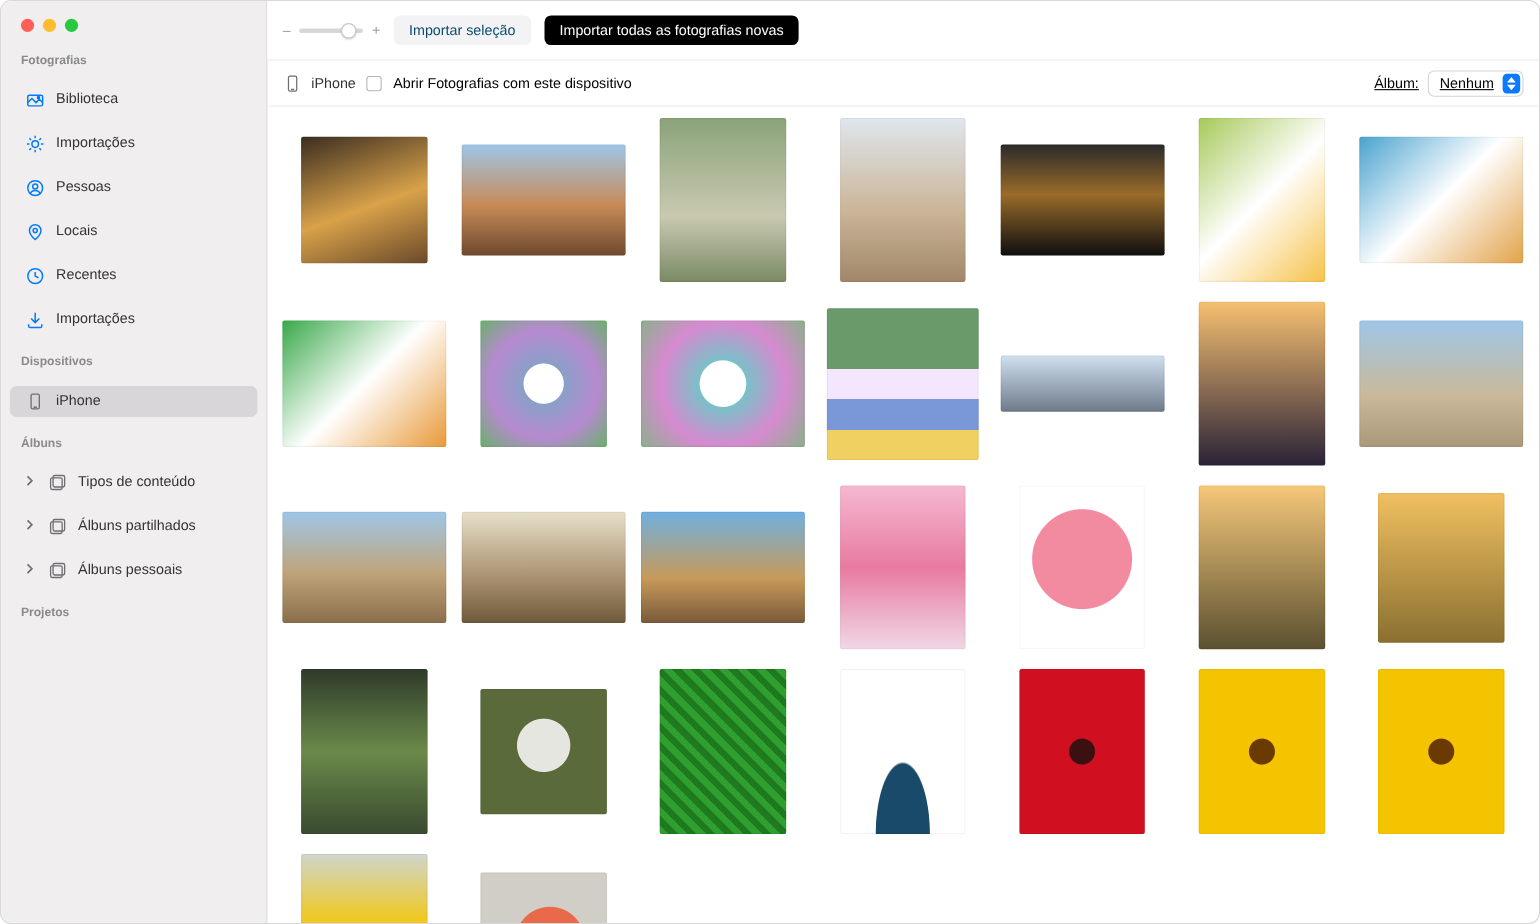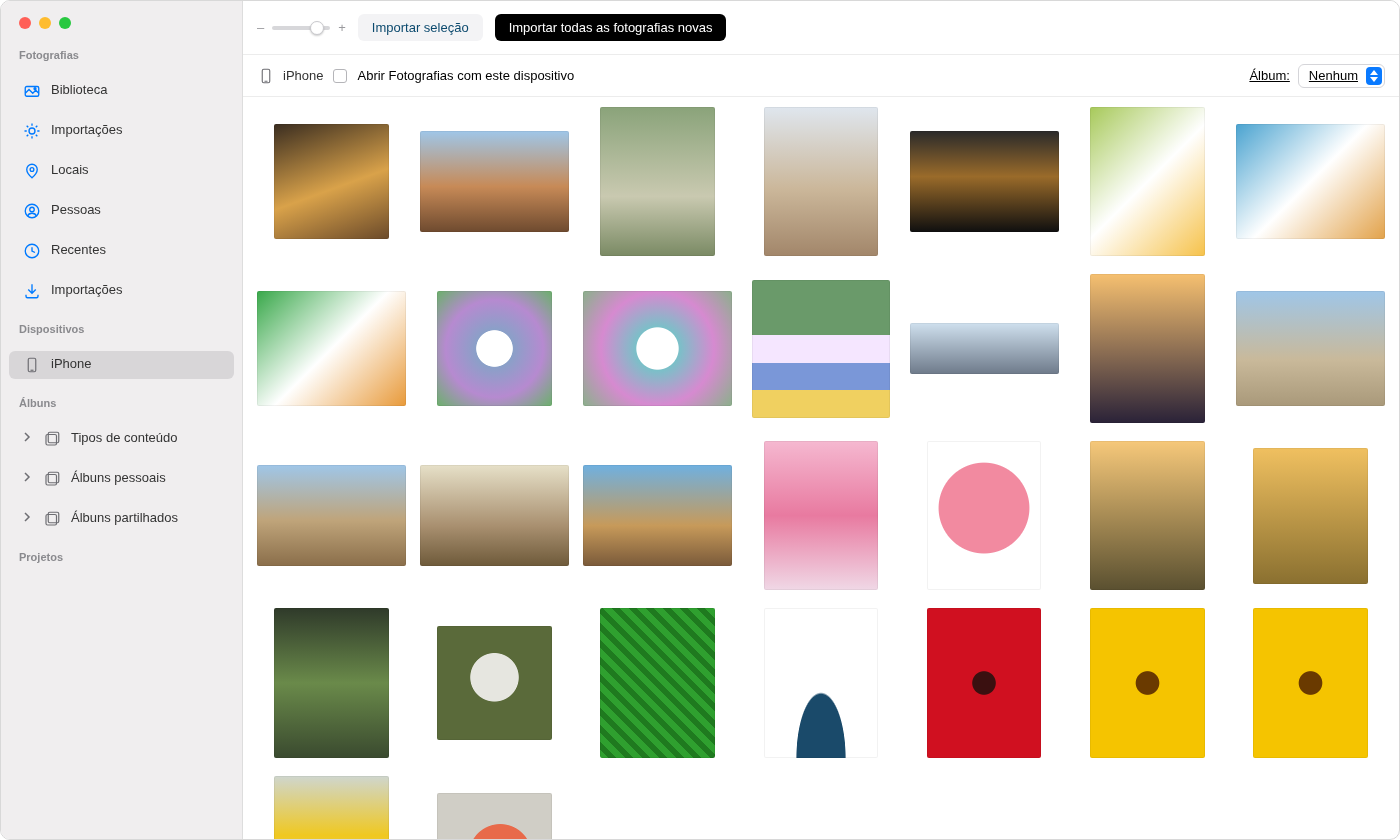--- a/index.html
+++ b/index.html
@@ -113,35 +113,35 @@
           <svg class="iconsvg" viewBox="0 0 24 24" fill="none" stroke="#007aff" stroke-width="1.8">
             <circle cx="12" cy="12" r="4"></circle>
             <path d="M12 2v3M12 19v3M2 12h3M19 12h3M4.9 4.9l2.1 2.1M17 17l2.1 2.1M4.9 19.1l2.1-2.1M17 7l2.1-2.1"></path>
           </svg>
         </span>
         <span>Importações</span>
       </div>
       <div class="side-item">
         <span class="icon">
           <svg class="iconsvg" viewBox="0 0 24 24" fill="none" stroke="#007aff" stroke-width="1.8">
-            <path d="M12 21s-7-6-7-11a7 7 0 0 1 14 0c0 5-7 11-7 11z"></path>
-            <circle cx="12" cy="10" r="2.5"></circle>
-          </svg>
-        </span>
-        <span>Locais</span>
-      </div>
-      <div class="side-item">
-        <span class="icon">
-          <svg class="iconsvg" viewBox="0 0 24 24" fill="none" stroke="#007aff" stroke-width="1.8">
             <circle cx="12" cy="12" r="9"></circle>
             <circle cx="12" cy="10" r="3"></circle>
             <path d="M6 19c1-3 4-4 6-4s5 1 6 4"></path>
           </svg>
         </span>
         <span>Pessoas</span>
+      </div>
+      <div class="side-item">
+        <span class="icon">
+          <svg class="iconsvg" viewBox="0 0 24 24" fill="none" stroke="#007aff" stroke-width="1.8">
+            <path d="M12 21s-7-6-7-11a7 7 0 0 1 14 0c0 5-7 11-7 11z"></path>
+            <circle cx="12" cy="10" r="2.5"></circle>
+          </svg>
+        </span>
+        <span>Locais</span>
       </div>
       <div class="side-item">
         <span class="icon">
           <svg class="iconsvg" viewBox="0 0 24 24" fill="none" stroke="#007aff" stroke-width="1.8">
             <circle cx="12" cy="12" r="9"></circle>
             <path d="M12 7v5l4 2"></path>
           </svg>
         </span>
         <span>Recentes</span>
       </div>
@@ -180,33 +180,33 @@
       <div class="side-item mono">
         <span class="chev"><svg width="8" height="10" viewBox="0 0 8 10">
             <path d="M2 1 L6 5 L2 9" fill="none" stroke="#6e6e73" stroke-width="1.5"></path>
           </svg></span>
         <span class="icon">
           <svg class="iconsvg" viewBox="0 0 24 24" fill="none" stroke="#6e6e73" stroke-width="1.6">
             <rect x="4" y="6" width="14" height="14" rx="2"></rect>
             <rect x="7" y="3" width="14" height="14" rx="2"></rect>
           </svg>
         </span>
-        <span>Álbuns pessoais</span>
+        <span>Álbuns partilhados</span>
       </div>
       <div class="side-item mono">
         <span class="chev"><svg width="8" height="10" viewBox="0 0 8 10">
             <path d="M2 1 L6 5 L2 9" fill="none" stroke="#6e6e73" stroke-width="1.5"></path>
           </svg></span>
         <span class="icon">
           <svg class="iconsvg" viewBox="0 0 24 24" fill="none" stroke="#6e6e73" stroke-width="1.6">
             <rect x="4" y="6" width="14" height="14" rx="2"></rect>
             <rect x="7" y="3" width="14" height="14" rx="2"></rect>
           </svg>
         </span>
-        <span>Álbuns partilhados</span>
+        <span>Álbuns pessoais</span>
       </div>
       <div class="side-section-title">Projetos</div>
     </div>
 </div>
 
 <div class="main">
   <div class="toolbar">
     <div class="zoom">
       <span>–</span>
       <div class="slider">

